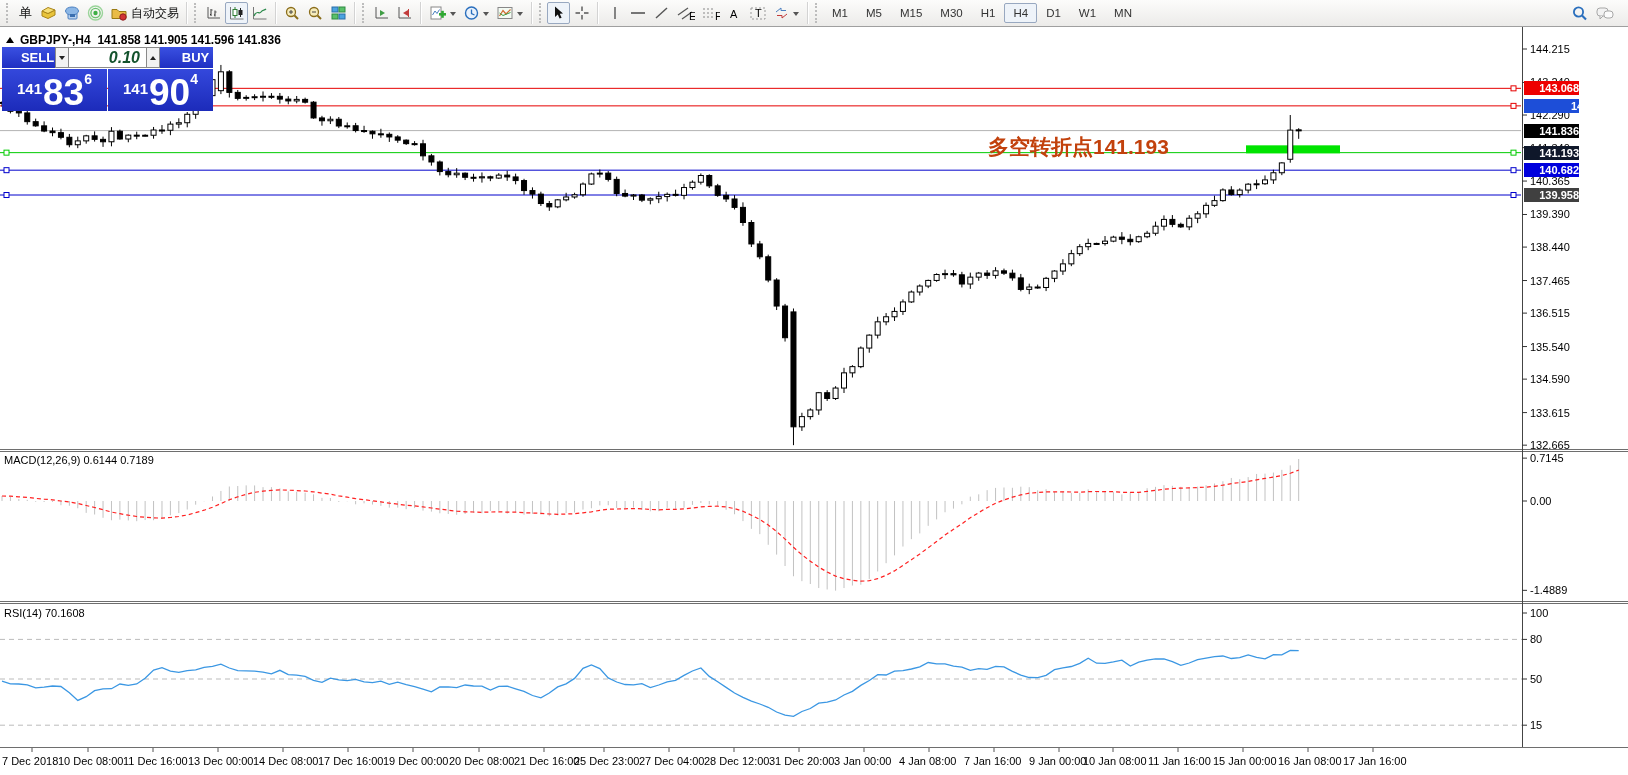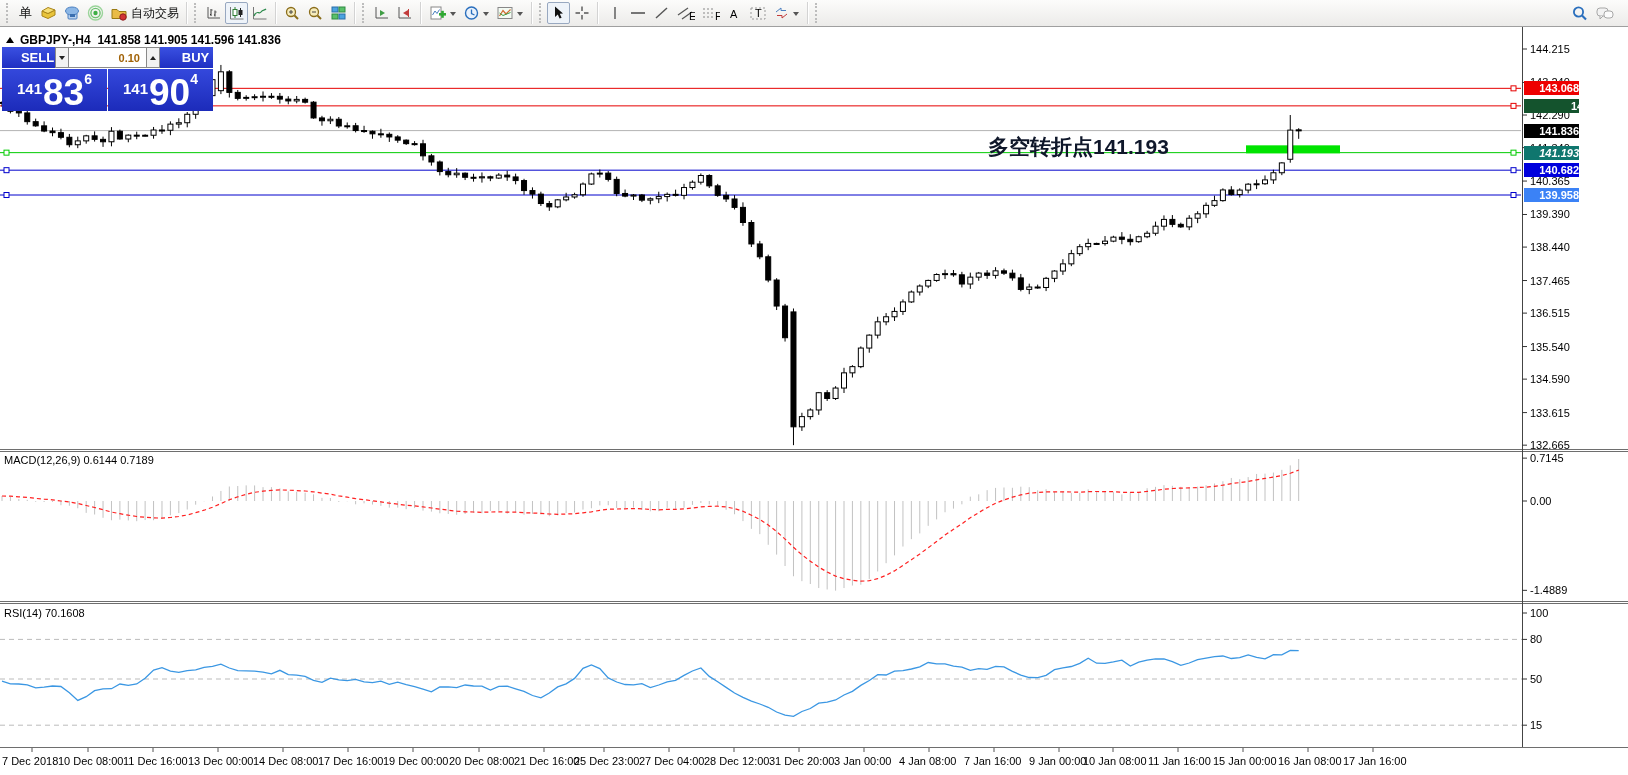--- a/index.html
+++ b/index.html
@@ -30,29 +30,29 @@
     margin-right:6px;vertical-align:1px;}
   #trade-panel{position:absolute;left:2px;top:47px;width:211px;height:64px;z-index:25;
     display:flex;flex-direction:column;}
   .tp-row1{display:flex;height:21px;}
   .tp-btn{background:linear-gradient(#3a50e2,#1f2fc2);color:#fff;font-size:13px;font-weight:700;
     display:flex;align-items:center;justify-content:center;width:53px;padding-left:18px;}
   .vol-caret-btn{width:14px;background:#f2f2f2;border:1px solid #8a8a8a;display:flex;align-items:center;justify-content:center;}
   .vc-down{width:0;height:0;border:3px solid transparent;border-top:4px solid #222;margin-top:3px;}
   .vc-up{width:0;height:0;border:3px solid transparent;border-bottom:4px solid #222;margin-bottom:3px;}
   #vol-input{width:77px;border:1px solid #8a8a8a;border-left:none;border-right:none;
-    font-size:11px;font-weight:700;text-align:right;padding:0 6px 0 0;color:#a16207;}
+    font-size:16px;font-weight:700;text-align:right;padding:0 6px 0 0;color:#14532d;font-style:italic;}
   .tp-row2{display:flex;flex:1;margin-top:1px;}
   .price-block{flex:1;background:linear-gradient(#3448dc,#1c2bba);color:#fff;display:flex;
     align-items:flex-end;justify-content:center;padding-bottom:3px;}
   .price-block+.price-block{margin-left:1px;}
   .pp-prefix{font-size:15px;font-weight:700;margin:0 1px 11px 0;}
   .pp-big{font-size:37px;font-weight:700;line-height:0.82;}
   .pp-sup{font-size:14px;font-weight:700;align-self:flex-start;margin-top:2px;}
-  #annotation{position:absolute;left:988px;top:133px;font-size:21px;font-weight:700;color:#0f172a;z-index:15;white-space:nowrap;}
+  #annotation{position:absolute;left:988px;top:133px;font-size:21px;font-weight:700;color:#c2410c;z-index:15;white-space:nowrap;}
   .pane-header{position:absolute;left:4px;font-size:11px;color:#000;z-index:15;}
   .lvl-label{position:absolute;left:1524px;width:55px;height:14px;line-height:14px;z-index:16;
     color:#fff;font-size:11px;font-weight:700;text-align:right;}
   svg text{font-family:"Liberation Sans","DejaVu Sans",sans-serif;font-size:11px;fill:#000;}
   #main-svg{position:absolute;left:0;top:0;z-index:5;}
 </style>
 </head>
 <body>
 
 <div id="app">
@@ -813,20 +813,31 @@
     </div>
     <div class="tb-btn">
       <svg width="17" height="16">
           <path d="M3 7 L8 3 L8 5.5 L13 5.5" stroke="#4a7fc0" fill="none"></path>
           <path d="M14 9 L9 13 L9 10.5 L4 10.5" stroke="#c23b3b" fill="none"></path>
         </svg>
       <span class="caret"></span>
     </div>
     <div class="sep"></div>
       <div class="grip"></div>
+    <div id="tf-group">
+        <div class="tf-btn">M1</div>
+        <div class="tf-btn">M5</div>
+        <div class="tf-btn">M15</div>
+        <div class="tf-btn">M30</div>
+        <div class="tf-btn">H1</div>
+        <div class="tf-btn active">H4</div>
+        <div class="tf-btn">D1</div>
+        <div class="tf-btn">W1</div>
+        <div class="tf-btn">MN</div>
+      </div>
     <div id="tb-right">
       <div class="tb-btn">
         <svg width="18" height="17">
             <circle cx="7.5" cy="7" r="4.6" fill="none" stroke="#2a6fbd" stroke-width="1.8"></circle>
             <line x1="11" y1="10.5" x2="15" y2="14.5" stroke="#2a6fbd" stroke-width="2.2"></line>
           </svg>
       </div>
       <div class="tb-btn">
         <svg width="20" height="17">
             <rect x="2" y="3" width="11" height="8" rx="3" fill="#f2f2f2" stroke="#a7a7a7"></rect>
@@ -867,19 +878,19 @@
     </div>
   </div>
 
   <div id="annotation">多空转折点141.193</div>
 
   <div class="pane-header" style="top:454px;">MACD(12,26,9) 0.6144 0.7189</div>
   <div class="pane-header" style="top:607px;">RSI(14) 70.1608</div>
 
   <div id="level-labels">
       <div class="lvl-label" style="top: 81.3421px; background: rgb(238, 0, 0);">143.068</div>
-      <div class="lvl-label" style="top: 98.8694px; background: #14532d; padding-left: 47px;">142.557</div>
+      <div class="lvl-label" style="top: 98.8694px; background: #1d4ed8; padding-left: 47px;">142.557</div>
       <div class="lvl-label" style="top: 123.6px; background: rgb(0, 0, 0);">141.836</div>
-      <div class="lvl-label" style="top: 145.655px; background: #0f766e; font-style: italic;">141.193</div>
+      <div class="lvl-label" style="top: 145.655px; background: #0f172a;">141.193</div>
       <div class="lvl-label" style="top: 163.182px; background: rgb(0, 0, 221);">140.682</div>
-      <div class="lvl-label" style="top: 188.015px; background: #3b82f6;">139.958</div>
+      <div class="lvl-label" style="top: 188.015px; background: #404040;">139.958</div>
     </div>
 </div>
 
 </body></html>

